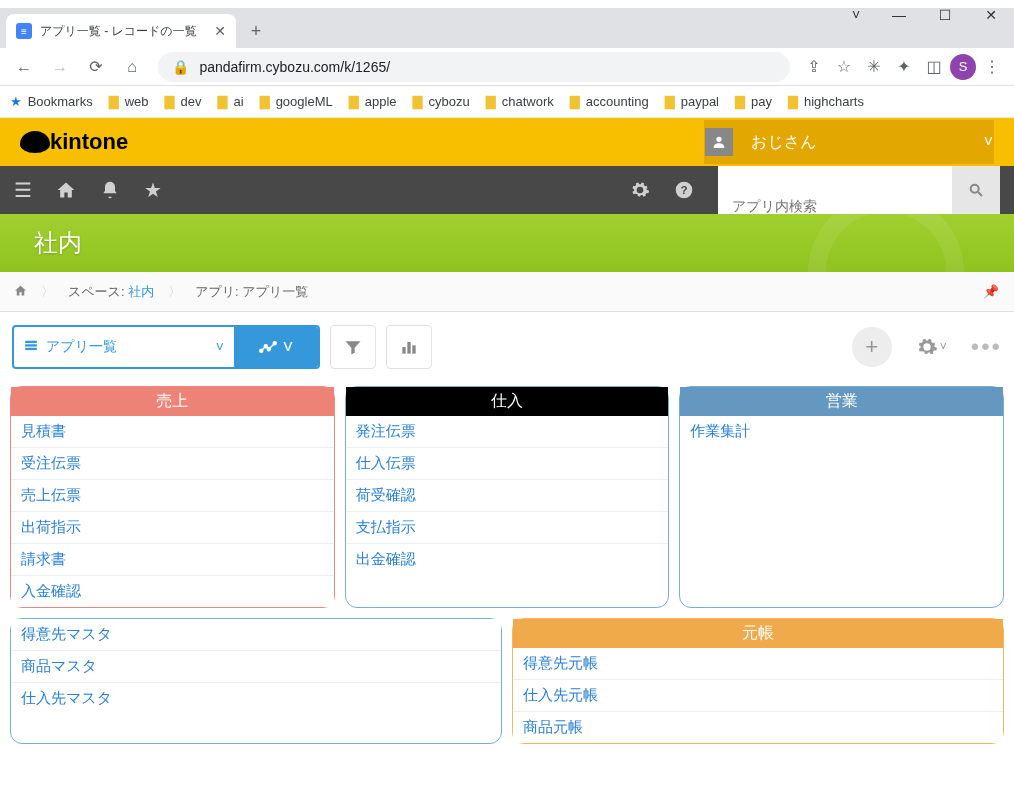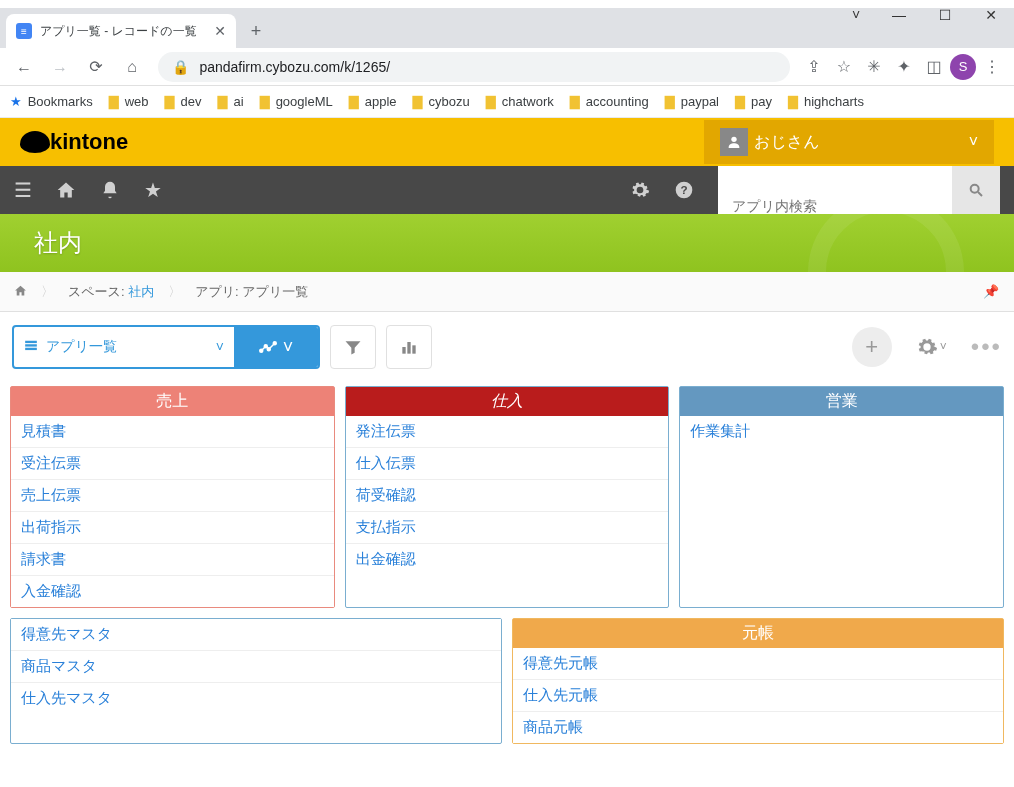--- a/index.html
+++ b/index.html
@@ -34,21 +34,21 @@
 .bm-star { color: #1a73e8; }
 .bm-folder { color: #f1c232; }
 
 
 .content { height: calc(787px - 8px - 40px - 38px - 32px); overflow-y: auto; position: relative; }
 
 
 .kt-header { height: 48px; background: #f7bf00; display: flex; align-items: center; padding: 0 20px; }
 .kt-logo { font-size: 22px; font-weight: 700; color: #000; display: flex; align-items: center; gap: 0; }
 .kt-logo-blob { width: 30px; height: 22px; background: #000; border-radius: 50% 50% 50% 50% / 60% 60% 40% 40%; position: relative; }
-.kt-user { margin-left: auto; background: #e2a700; height: 44px; width: 290px; display: flex; align-items: center; padding: 0 16px; gap: 6px; color: #fff; font-size: 16px; }
+.kt-user { margin-left: auto; background: #e2a700; height: 44px; width: 290px; display: flex; align-items: center; padding: 0 1px; gap: 18px; color: #fff; font-size: 16px; }
 .kt-avatar { width: 28px; height: 28px; background: #888; display: flex; align-items: center; justify-content: center; }
 .kt-user-chev { margin-left: auto; }
 
 
 .kt-actionbar { height: 48px; background: #484848; display: flex; align-items: center; padding: 0 14px; gap: 24px; }
 .act-icon { color: #d0d0d0; font-size: 20px; display: flex; }
 .act-spacer { flex: 1; }
 .search-box { width: 282px; height: 48px; background: #fff; display: flex; align-items: flex-end; }
 .search-input { flex: 1; border: none; outline: none; padding: 0 14px; font-size: 14px; }
 .search-btn { width: 48px; height: 48px; background: #e6e6e6; display: flex; align-items: center; justify-content: center; color: #888; }
@@ -73,27 +73,27 @@
 .tool-btn { width: 46px; height: 44px; border: 1px solid #e0e0e0; border-radius: 4px; display: flex; align-items: center; justify-content: center; color: #888; font-size: 20px; }
 .tool-spacer { flex: 1; }
 .tool-plus { width: 40px; height: 40px; background: #ededed; border-radius: 50%; display: flex; align-items: center; justify-content: center; color: #999; font-size: 22px; }
 .tool-gear { color: #999; font-size: 22px; display: flex; align-items: center; gap: 2px; margin: 0 14px; }
 .tool-dots { color: #bbb; font-size: 24px; letter-spacing: 2px; }
 
 
 .grid { padding: 4px 10px 20px; }
 .row1 { display: grid; grid-template-columns: 1fr 1fr 1fr; gap: 10px; margin-bottom: 10px; }
 .row2 { display: grid; grid-template-columns: 1.5fr 1.5fr; gap: 10px; }
-.card { border: 1px solid; border-radius: 2px; }
+.card { border: 1px solid; border-radius: 12px; }
 .card-head { text-align: center; color: #fff; font-size: 16px; padding: 4px 0; }
 .card-body { background: #fff; }
 .card-item { padding: 6px 10px; font-size: 15px; color: #2980d9; border-bottom: 1px solid #eee; }
 .card-item:last-child { border-bottom: none; }
 .c-sales { border-color: #e98a7e; } .c-sales .card-head { background: #ed8277; }
-.c-purchase { border-color: #7aaed0; } .c-purchase .card-head { background: #b91c1c; font-style: italic; }
+.c-purchase { border-color: #7aaed0; } .c-purchase .card-head { background: #000000; }
 .c-bus { border-color: #7aaed0; } .c-bus .card-head { background: #6498c0; }
 .c-master { border-color: #7aaed0; } .c-master .card-head { background: #6498c0; }
 .c-ledger { border-color: #f0b860; } .c-ledger .card-head { background: #f0a94b; }
 
 svg { width: 1em; height: 1em; }
 </style>
 </head>
 <body>
 
 <div class="window-controls">

